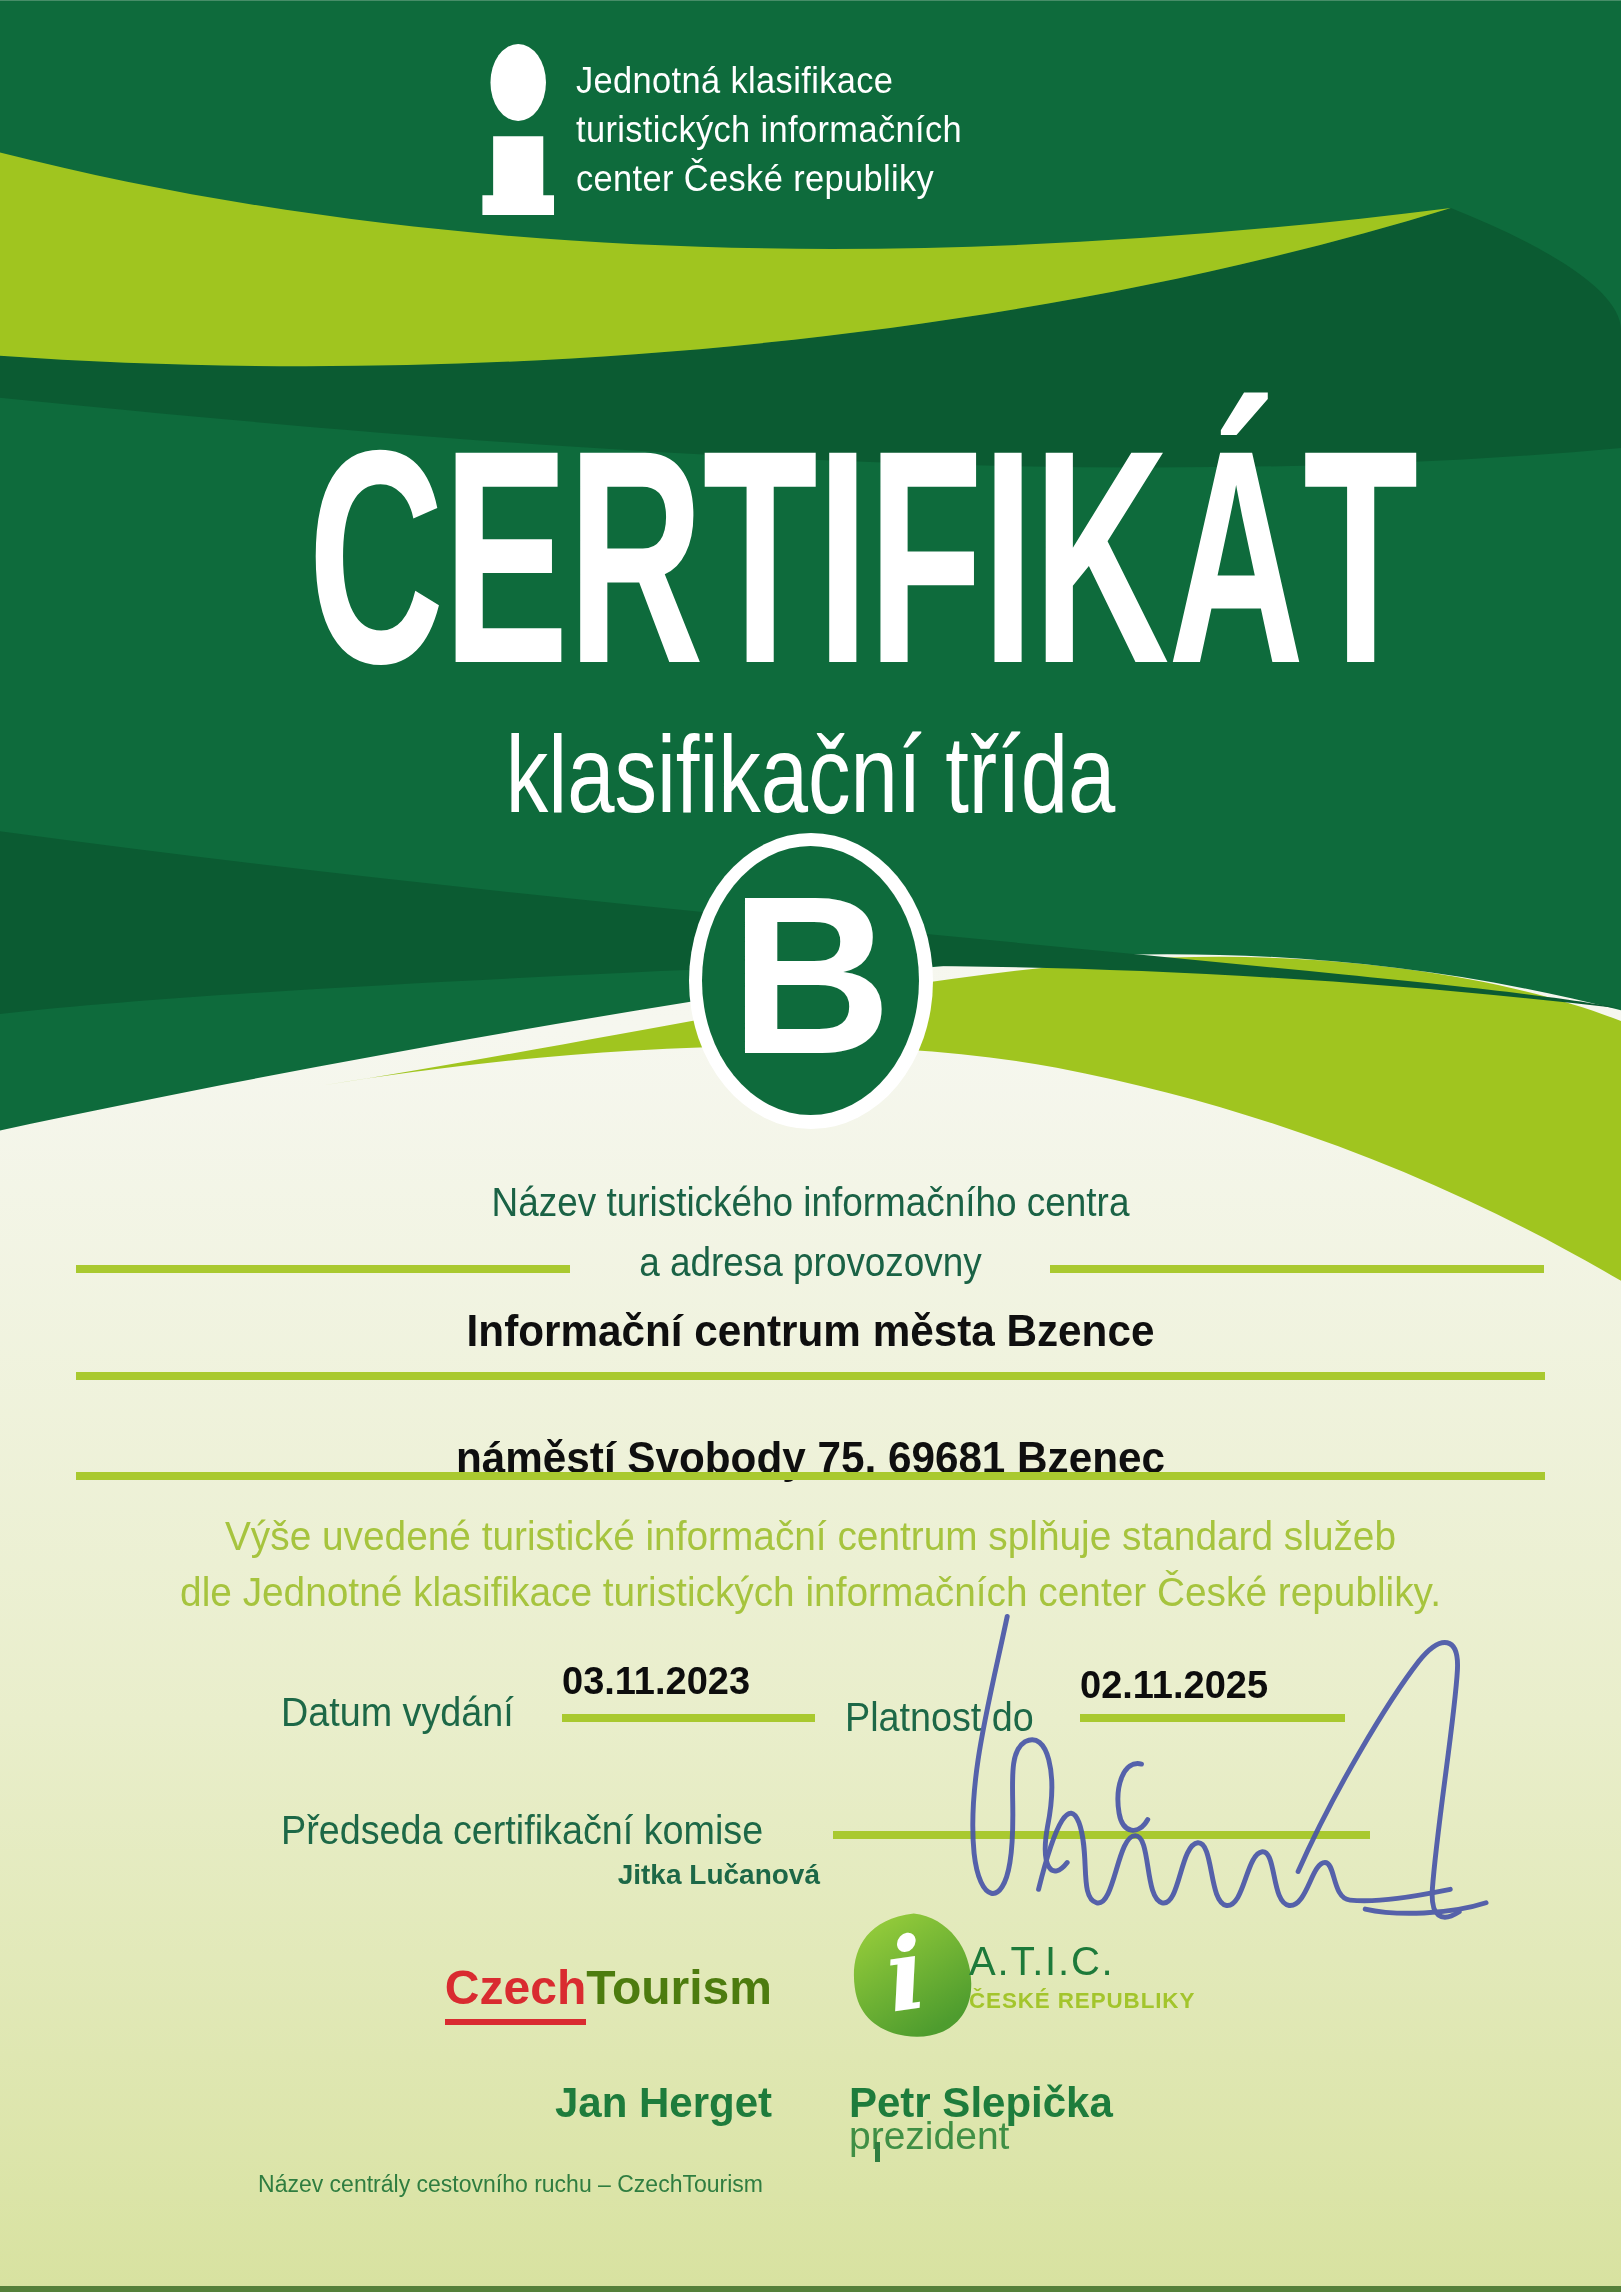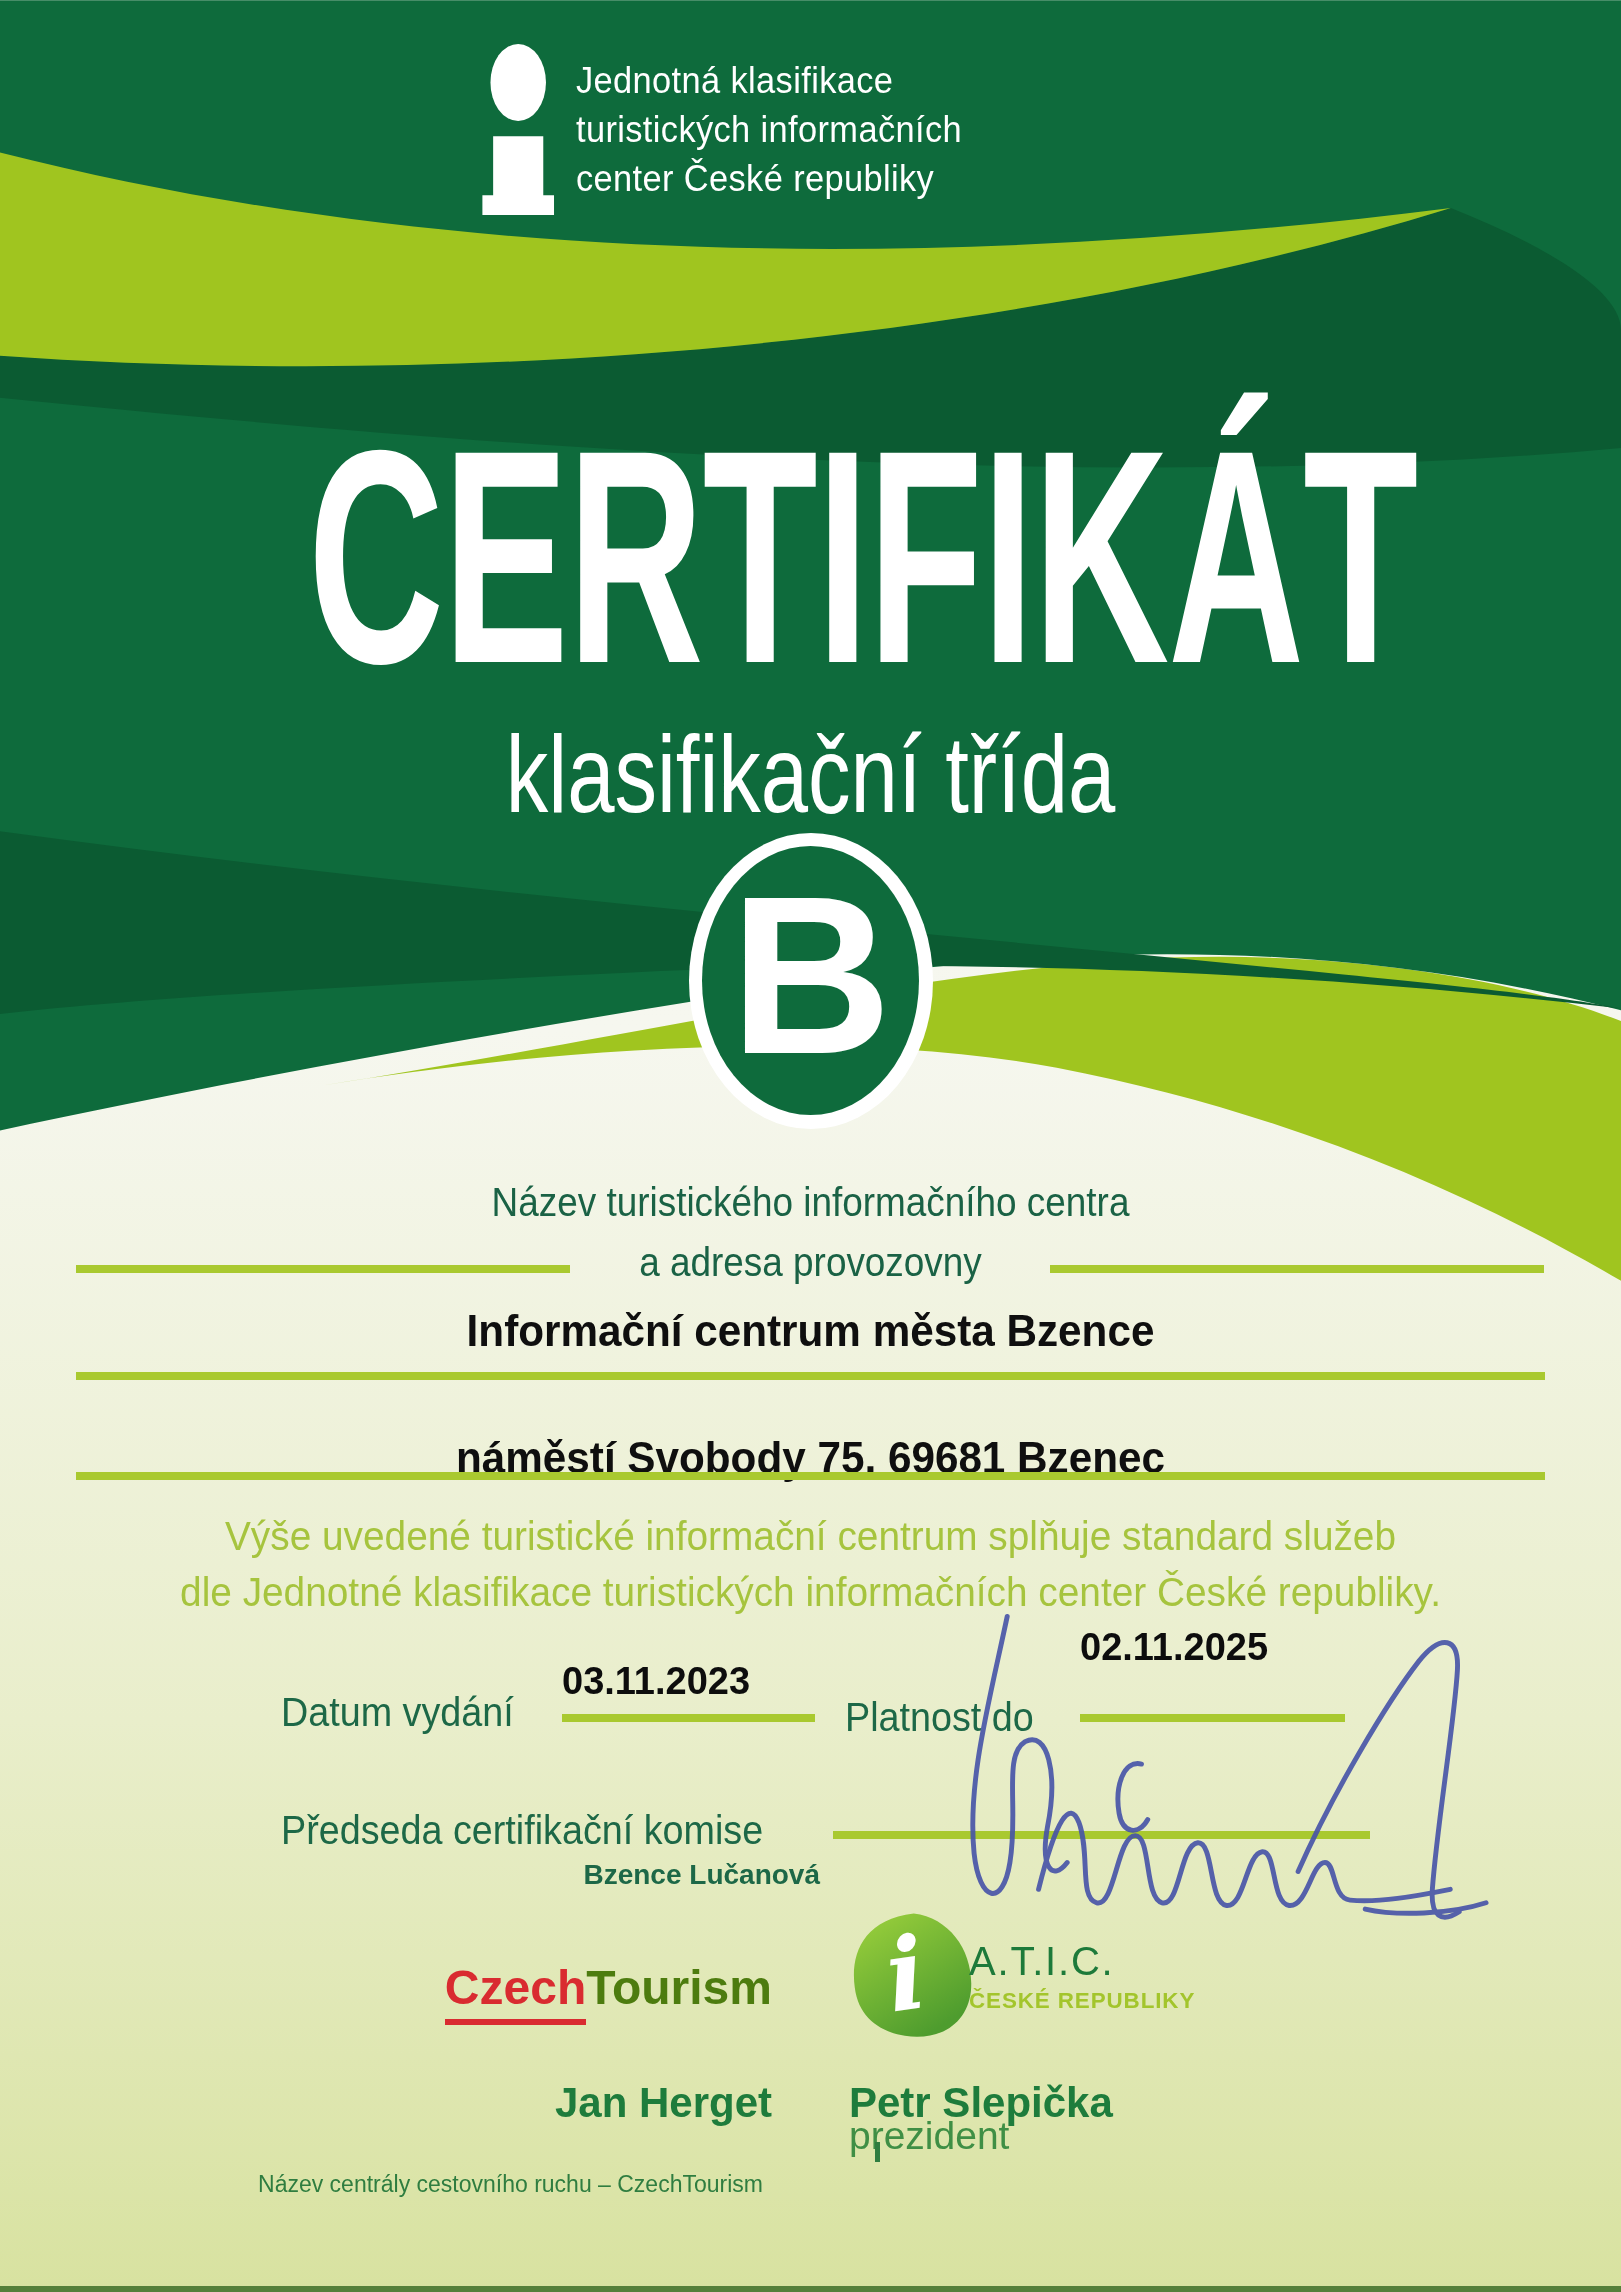--- a/index.html
+++ b/index.html
@@ -141,26 +141,26 @@
   <div class="abs ctr" id="statement">
     <div>Výše uvedené turistické informační centrum splňuje standard služeb</div>
     <div>dle Jednotné klasifikace turistických informačních center České republiky.</div>
   </div>
 
   <div class="abs field-label" style="left:281px;top:1689px">Datum vydání</div>
   <div class="abs date-value" style="left:562px;top:1660px;width:253px">03.11.2023</div>
   <div class="abs rule" style="left:562px;top:1714px;width:253px"></div>
 
   <div class="abs field-label" style="left:845px;top:1694px">Platnost do</div>
-  <div class="abs date-value" style="left:1080px;top:1626px;width:265px">02.11.2025</div>
+  <div class="abs date-value" style="left:1080px;top:1664px;width:265px">02.11.2025</div>
   <div class="abs rule" style="left:1080px;top:1714px;width:265px"></div>
 
   <div class="abs field-label" style="left:281px;top:1807px">Předseda certifikační komise</div>
   <div class="abs rule" style="left:833px;top:1831px;width:537px"></div>
-  <div class="abs" style="left:502px;top:1859px;width:318px;text-align:right;font-size:28px;font-weight:bold;color:#1d6847">Bzence Lučanová</div>
+  <div class="abs" style="left:502px;top:1859px;width:318px;text-align:right;font-size:28px;font-weight:bold;color:#1d6847">Jitka Lučanová</div>
 
   <svg class="abs" style="left:913px;top:1594px" width="627" height="358" viewBox="0 0 700 400" xmlns="http://www.w3.org/2000/svg" fill="none" stroke="#4653a8" stroke-width="5.5" stroke-linecap="round" opacity="0.9">
     <path d="M105,25 C85,120 60,210 68,290 C74,345 100,350 108,300 C118,240 100,180 125,165 C150,152 162,200 150,260 C142,305 155,322 172,300"></path>
     <path d="M255,190 C235,185 225,215 230,245 C234,268 252,270 262,252"></path>
     <path d="M140,330 C160,250 175,230 185,255 C198,290 185,340 205,345 C225,350 228,270 248,270 C266,270 258,340 278,345 C298,350 298,280 318,278 C336,277 330,345 350,348 C370,350 372,290 390,288 C406,287 400,345 420,348 C440,350 445,300 460,300 C472,300 468,340 488,342 C520,345 560,338 600,330"></path>
     <path d="M430,310 C470,220 530,120 565,75 C590,44 610,48 608,85 C605,140 585,260 580,330 C578,360 590,368 610,355"></path>
     <path d="M505,352 C540,360 600,358 640,345"></path>
   </svg>
 
   <div class="abs right-col" style="left:269px;top:1960px;width:503px">

